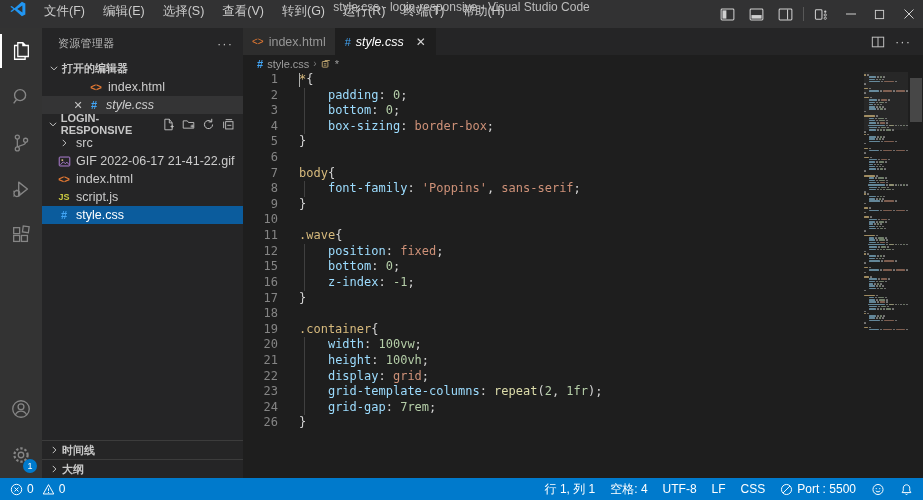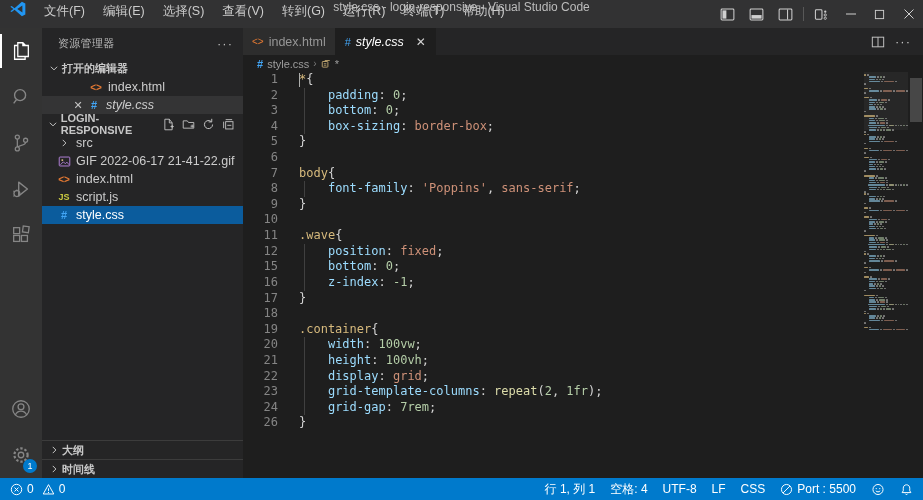--- a/index.html
+++ b/index.html
@@ -304,29 +304,29 @@
         </div>
       </div>
 
     <div class="side-bottom">
       <div class="sec-head">
         <span class="chev">
           <svg width="10" height="10" viewBox="0 0 16 16">
               <path d="M6 3l5 5-5 5" stroke="#c5c5c5" stroke-width="1.6" fill="none"></path>
             </svg>
         </span>
-        <span>大纲</span>
+        <span>时间线</span>
       </div>
       <div class="sec-head">
         <span class="chev">
           <svg width="10" height="10" viewBox="0 0 16 16">
               <path d="M6 3l5 5-5 5" stroke="#c5c5c5" stroke-width="1.6" fill="none"></path>
             </svg>
         </span>
-        <span>时间线</span>
+        <span>大纲</span>
       </div>
     </div>
   </div>
 
   <div class="editor">
     <div class="tabbar">
       <div id="tabs" style="display:flex;">
           <div class="tab inactive">
             <span class=" ic-html">&lt;&gt;</span>
             <span class="">index.html</span>

